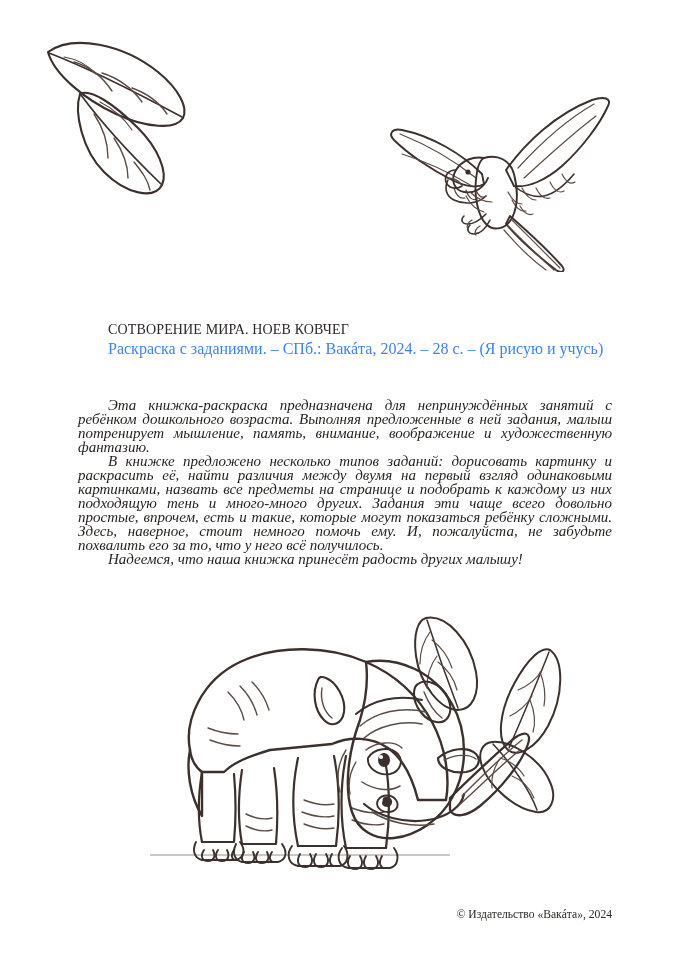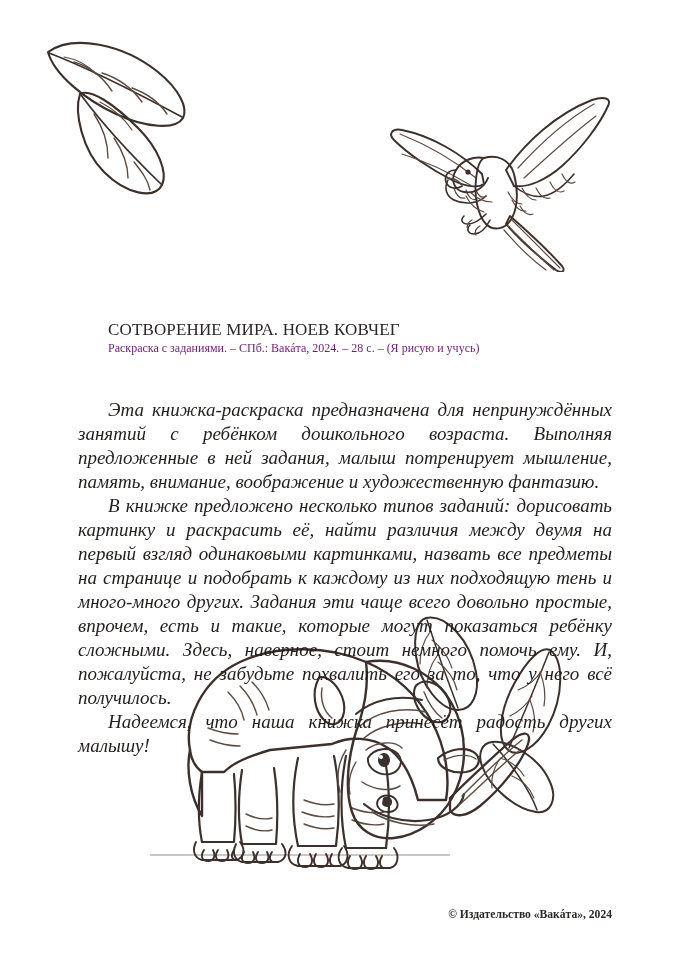--- a/index.html
+++ b/index.html
@@ -44,60 +44,59 @@
   }
 
   
   #imprint {
     position: absolute;
     left: 108px;
     top: 320px;
     width: 530px;
   }
   #imprint .line-title {
-    font-size: 17px;
+    font-size: 14px;
     letter-spacing: 0.15px;
     line-height: 19px;
     white-space: nowrap;
     color: #2b2726;
   }
   #imprint .line-sub {
-    font-size: 12px;
+    font-size: 16px;
     line-height: 19px;
     white-space: nowrap;
-    color: #701a75;
+    color: #3b82f6;
   }
 
   
   #annotation {
     position: absolute;
     left: 78px;
     top: 398px;
     width: 534px;
     font-style: italic;
-    font-size: 19px;
-    line-height: 24px;
+    font-size: 15px;
+    line-height: 14px;
     text-align: justify;
     color: #221e1d;
   }
   #annotation p {
     margin: 0;
     text-indent: 30px;
   }
 
   
   #copyright {
     position: absolute;
     left: 0;
     top: 908px;
     width: 612px;
     text-align: right;
     font-size: 11.6px;
     color: #2b2726;
-    font-weight: bold;
   }
 
   .ink {
     fill: none;
     stroke: #3b302b;
     stroke-linecap: round;
     stroke-linejoin: round;
   }
   .ink-fill {
     fill: #3b302b;

